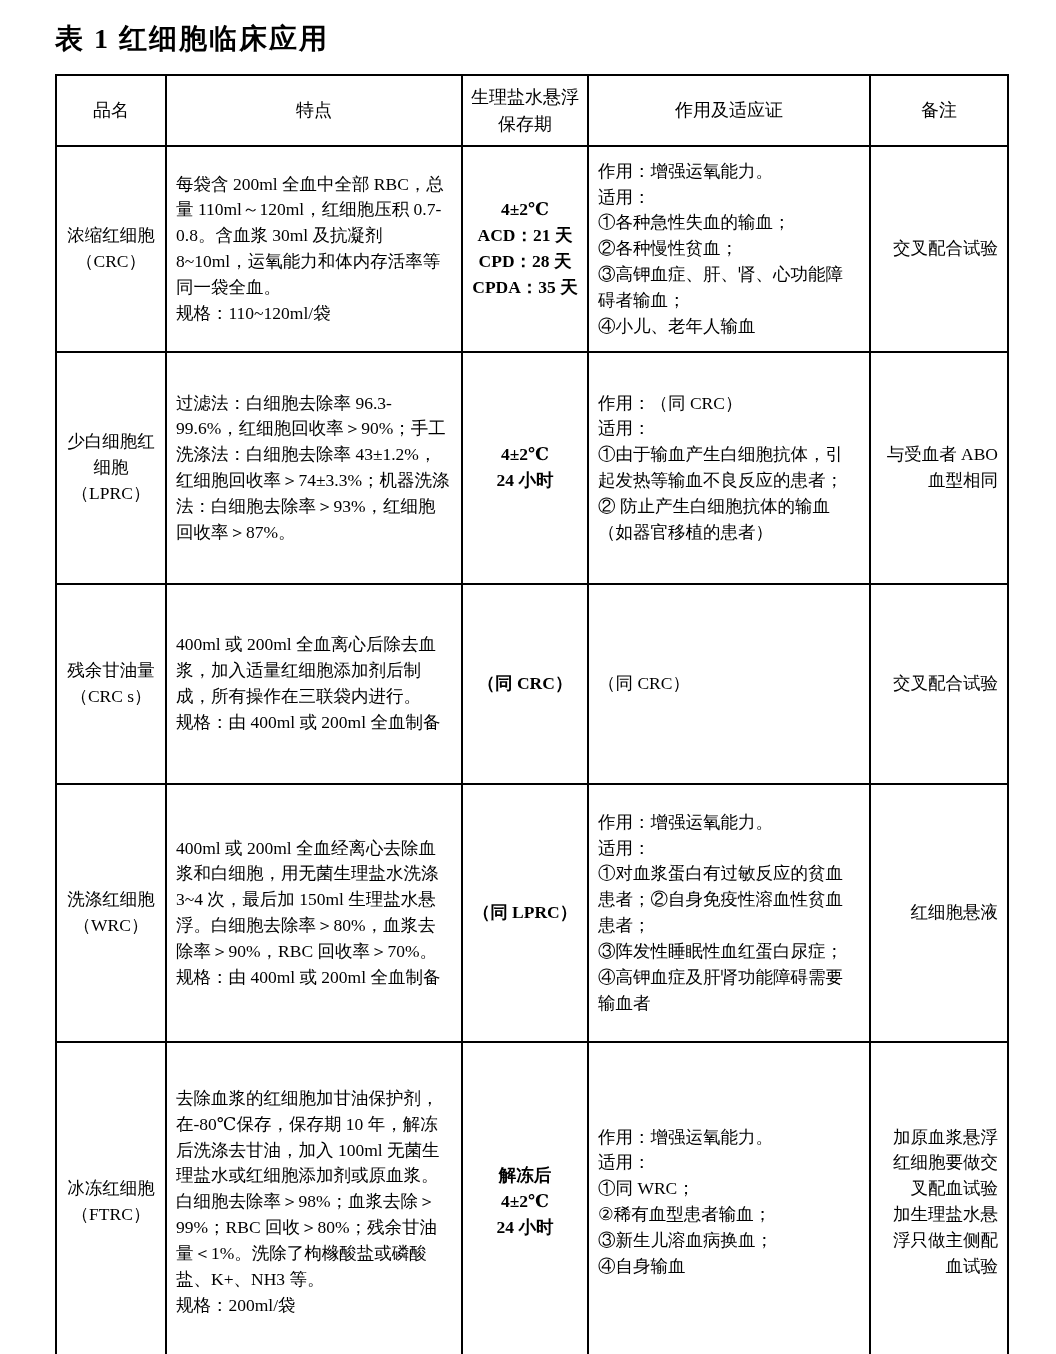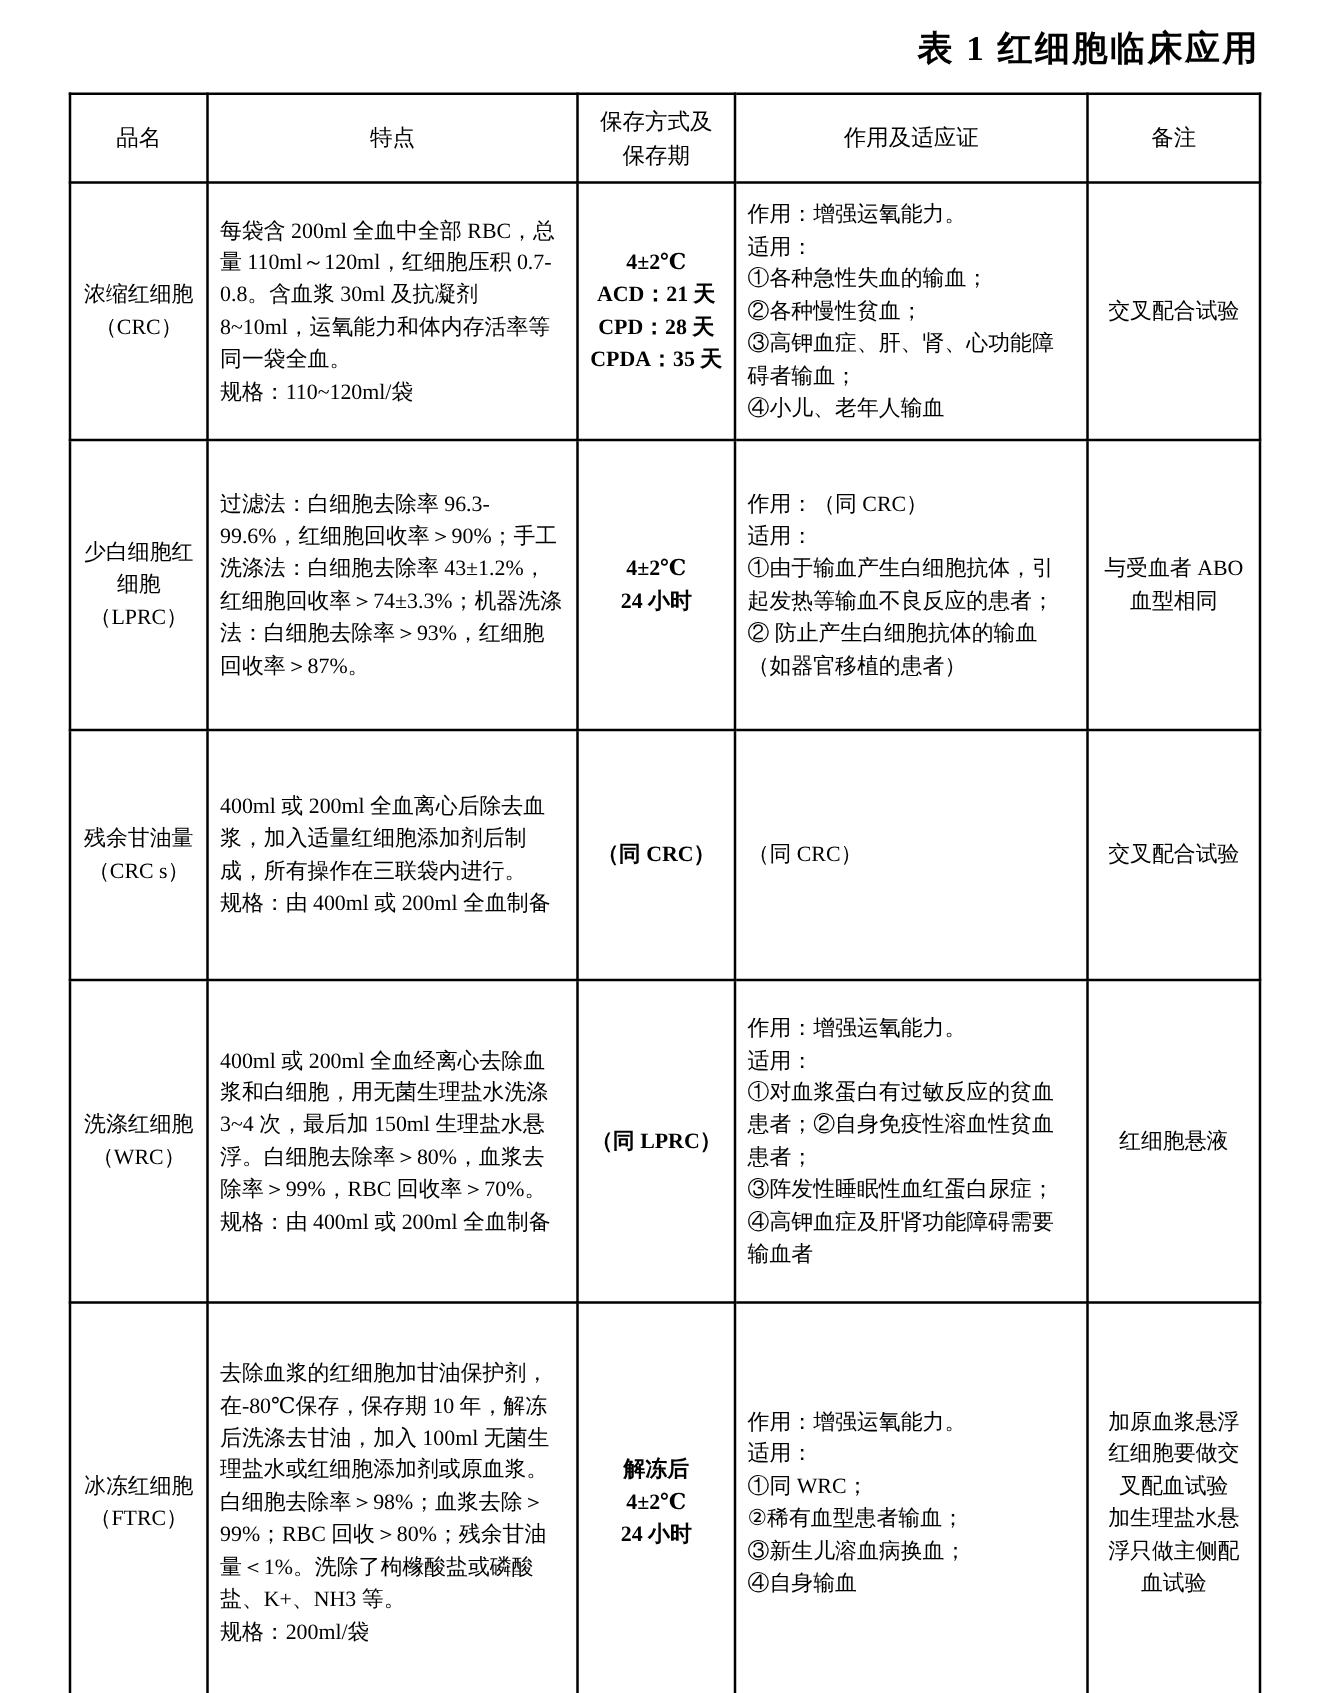--- a/index.html
+++ b/index.html
@@ -10,21 +10,21 @@
     font-family: "Liberation Serif", "DejaVu Serif", serif;
   }
   .page {
     width: 1056px;
     min-height: 1354px;
     box-sizing: border-box;
     padding: 12px 48px 22px 55px;
     background: #ffffff;
   }
   .doc-title {
-    text-align: right;
+    text-align: left;
     font-size: 28px;
     font-weight: 600;
     letter-spacing: 2px;
     margin: 8px 0 16px 0;
   }
   table.clinical {
     border-collapse: collapse;
     table-layout: fixed;
     width: 952px;
   }
@@ -47,42 +47,42 @@
   }
   .col-name    { width: 110px; }
   .col-feat    { width: 296px; }
   .col-storage { width: 126px; }
   .col-action  { width: 282px; }
   .col-note    { width: 138px; }
   td.c-name    { text-align: center; margin-top: 43px; }
   td.c-feat    { text-align: left; margin-top: 40px; }
   td.c-storage { text-align: center; font-weight: bold; }
   td.c-action  { text-align: left; margin-left: 16px; }
-  td.c-note    { text-align: center; }
+  td.c-note    { text-align: right; }
 </style>
 </head>
 <body>
 
 <div class="page">
 
   <div class="doc-title">表 1  红细胞临床应用</div>
 
   <table class="clinical">
     <colgroup>
       <col class="col-name">
       <col class="col-feat">
       <col class="col-storage">
       <col class="col-action">
       <col class="col-note">
     </colgroup>
     <thead>
       <tr>
         <th>品名</th>
         <th>特点</th>
-        <th>保存方式及
+        <th>生理盐水悬浮
 保存期</th>
         <th>作用及适应证</th>
         <th>备注</th>
       </tr>
     </thead>
     <tbody>
       <tr style="height:206px;">
         <td class="c-name">浓缩红细胞
 （CRC）</td>
         <td class="c-feat">每袋含 200ml 全血中全部 RBC，总量 110ml～120ml，红细胞压积 0.7-0.8。含血浆 30ml 及抗凝剂 8~10ml，运氧能力和体内存活率等同一袋全血。
@@ -116,21 +116,21 @@
 （CRC s）</td>
         <td class="c-feat">400ml 或 200ml 全血离心后除去血浆，加入适量红细胞添加剂后制成，所有操作在三联袋内进行。
 规格：由 400ml 或 200ml 全血制备</td>
         <td class="c-storage">（同 CRC）</td>
         <td class="c-action">（同 CRC）</td>
         <td class="c-note">交叉配合试验</td>
       </tr>
       <tr style="height:258px;">
         <td class="c-name">洗涤红细胞
 （WRC）</td>
-        <td class="c-feat">400ml 或 200ml 全血经离心去除血浆和白细胞，用无菌生理盐水洗涤 3~4 次，最后加 150ml 生理盐水悬浮。白细胞去除率＞80%，血浆去除率＞99%，RBC 回收率＞70%。
+        <td class="c-feat">400ml 或 200ml 全血经离心去除血浆和白细胞，用无菌生理盐水洗涤 3~4 次，最后加 150ml 生理盐水悬浮。白细胞去除率＞80%，血浆去除率＞90%，RBC 回收率＞70%。
 规格：由 400ml 或 200ml 全血制备</td>
         <td class="c-storage">（同 LPRC）</td>
         <td class="c-action">作用：增强运氧能力。
 适用：
 ①对血浆蛋白有过敏反应的贫血患者；②自身免疫性溶血性贫血患者；
 ③阵发性睡眠性血红蛋白尿症；
 ④高钾血症及肝肾功能障碍需要输血者</td>
         <td class="c-note">红细胞悬液</td>
       </tr>
       <tr style="height:320px;">

